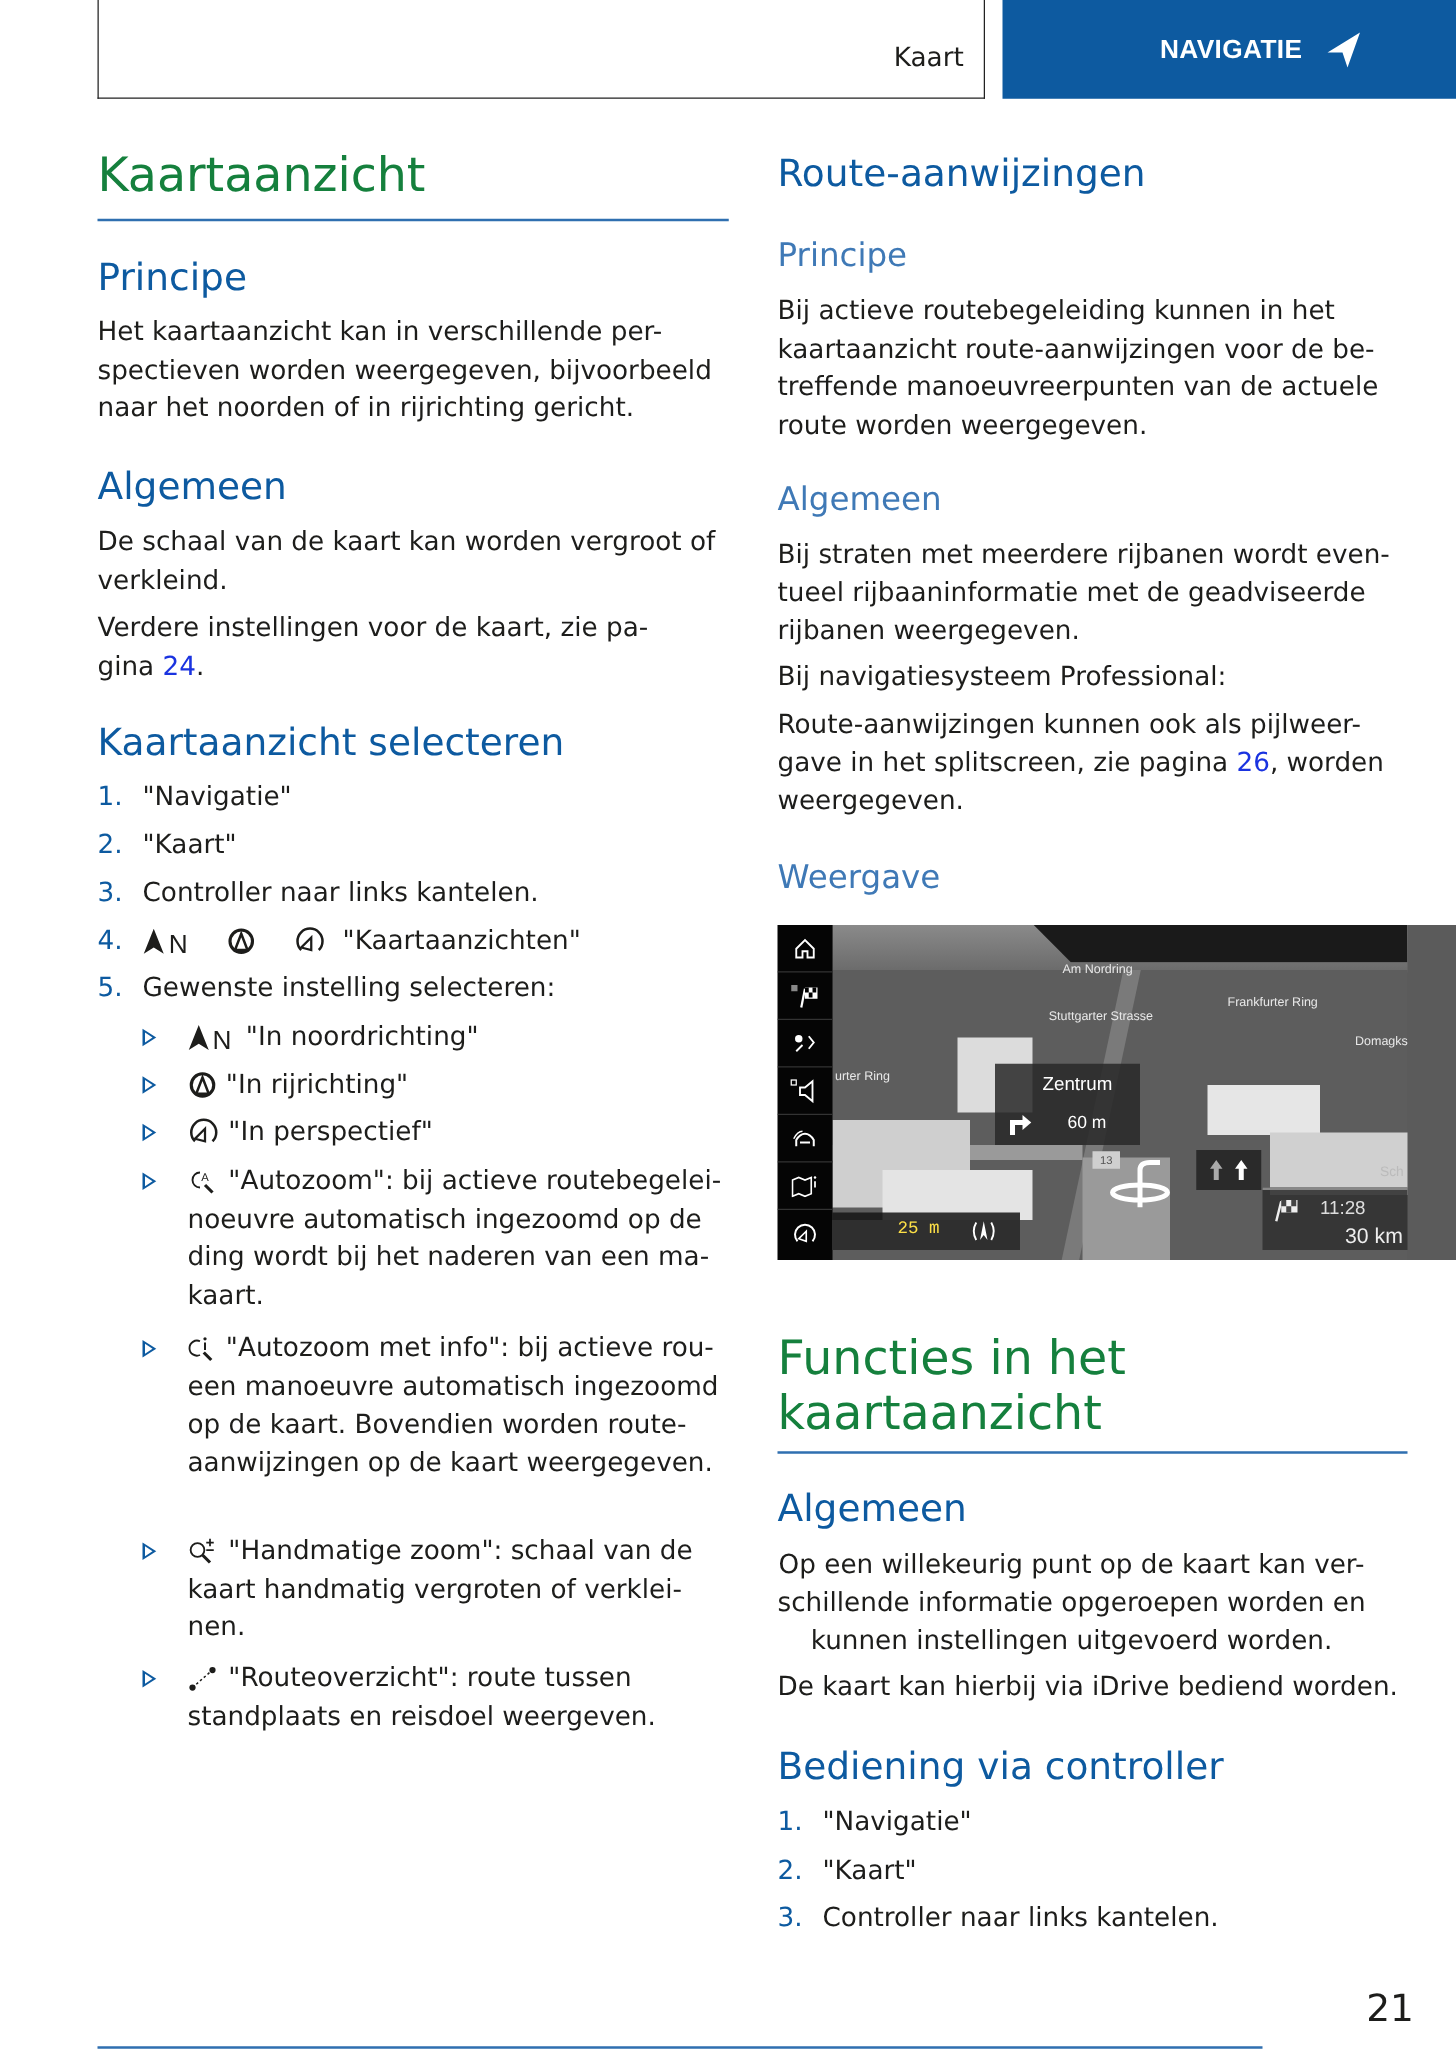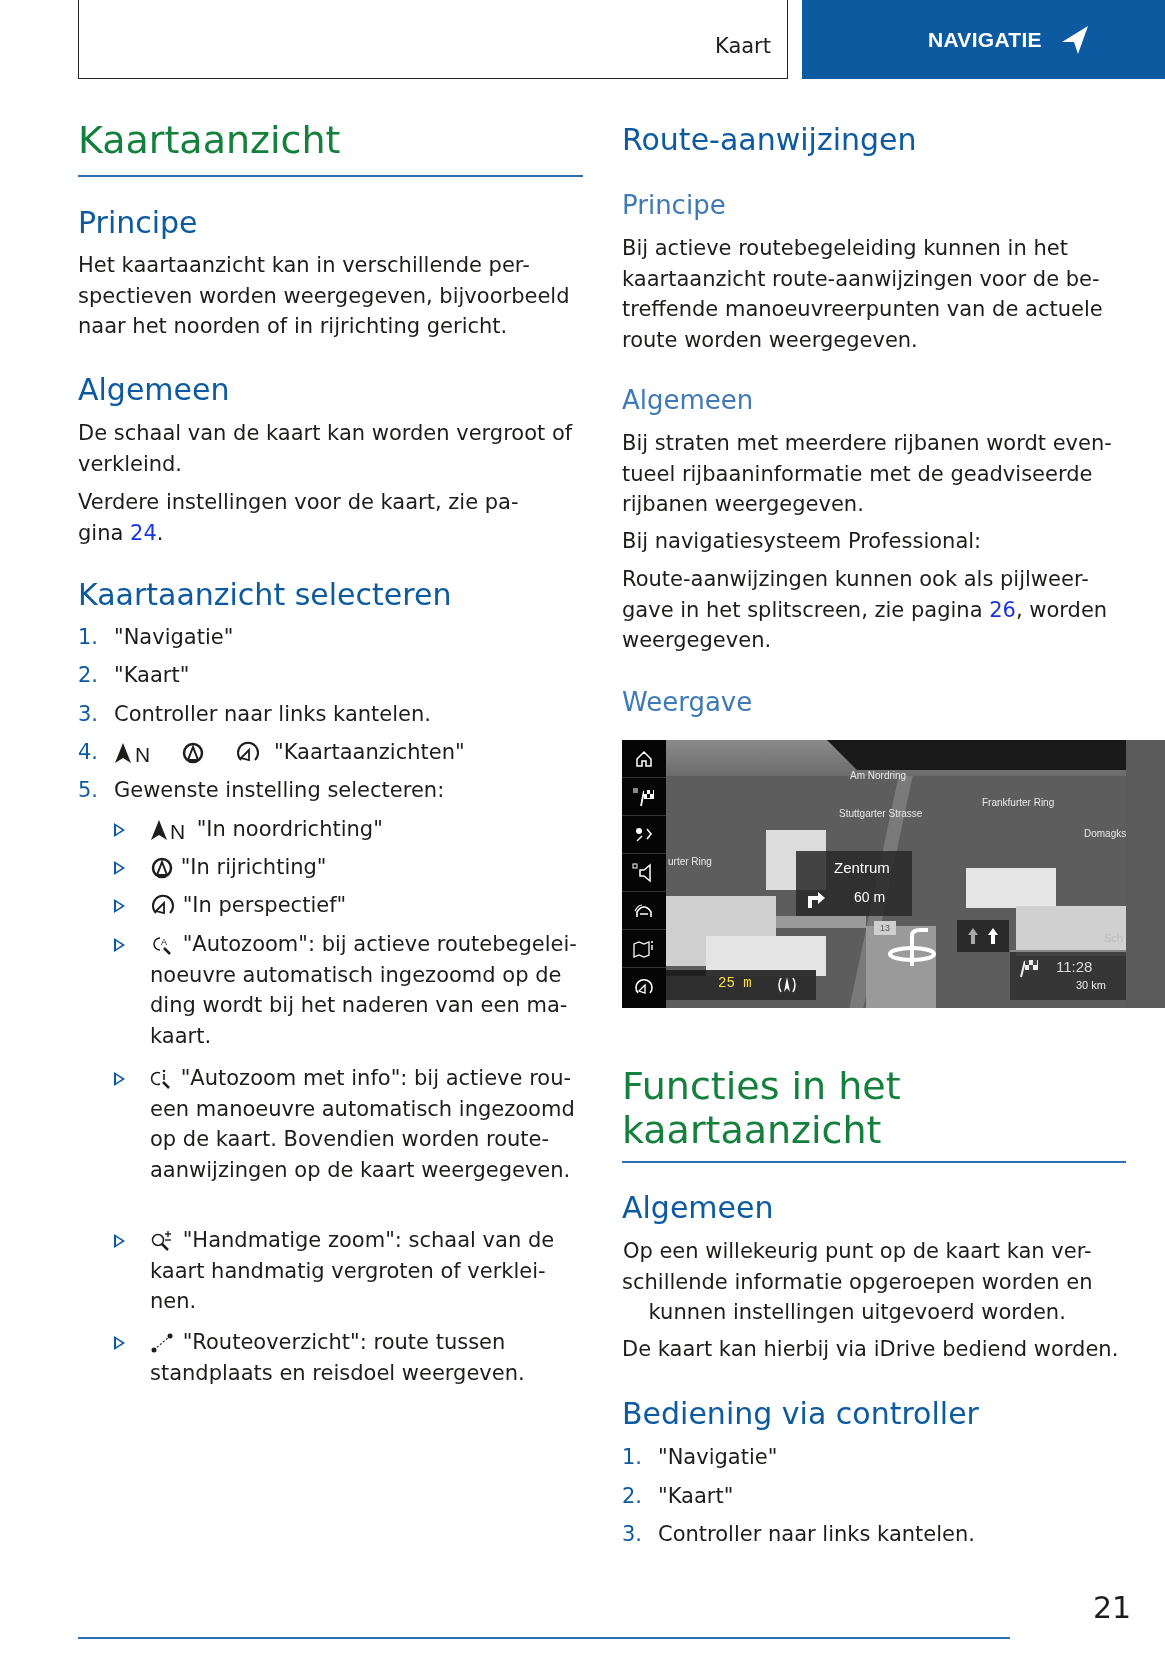--- a/index.html
+++ b/index.html
@@ -51,21 +51,21 @@
   .map-ground { position: absolute; left: 44px; top: 36px; width: 460px; height: 232px; background: #5d5d5d; }
   .bld { position: absolute; background: #d9d9d9; }
   .road { position: absolute; background: #bdbdbd; }
   .map-label { position: absolute; color: #e8e8e8; font-size: 10px; font-family: "Liberation Sans", sans-serif; white-space: nowrap; }
   .sign { position: absolute; left: 174px; top: 111px; width: 116px; height: 65px; background: rgba(40,40,40,0.85); }
   .sign-dest { position: absolute; left: 10px; top: 8px; color: #fff; font-size: 15px; font-family: "Liberation Sans", sans-serif; margin-left: 28px; }
   .sign-dist { position: absolute; left: 58px; top: 38px; color: #fff; font-size: 14px; font-family: "Liberation Sans", sans-serif; text-align: center; }
   .lane-box { position: absolute; left: 335px; top: 180px; width: 52px; height: 32px; background: rgba(30,30,30,0.8); }
   .eta-box { position: absolute; left: 388px; top: 210px; width: 116px; height: 50px; background: rgba(50,50,50,0.9); border-top: 2px solid #888; }
   .eta-time { position: absolute; left: 46px; top: 6px; color: #ddd; font-size: 15px; font-family: "Liberation Sans", sans-serif; }
-  .eta-dist { position: absolute; left: 66px; top: 27px; color: #eee; font-size: 11px; font-family: "Liberation Sans", sans-serif; }
+  .eta-dist { position: absolute; left: 66px; top: 27px; color: #eee; font-size: 17px; font-family: "Liberation Sans", sans-serif; }
   .scale-bar { position: absolute; left: 44px; top: 230px; width: 150px; height: 30px; background: rgba(20,20,20,0.85); }
   .scale-text { position: absolute; left: 52px; top: 5px; color: #fde047; font-size: 14px; font-family: Liberation Mono, monospace; }
   .route-num { position: absolute; left: 252px; top: 181px; width: 22px; height: 14px; background: #cfcfcf;
     color: #555; font-size: 9px; text-align: center; line-height: 14px; font-family: "Liberation Sans", sans-serif; }
 
   
   .foot-rule { position: absolute; left: 78px; top: 1637px; width: 932px; height: 2px; background: #2f6fb0; }
   .page-num { position: absolute; left: 1093px; top: 1590px; font-size: 30px; color: #1d1d1b; }
 </style>
 </head>

